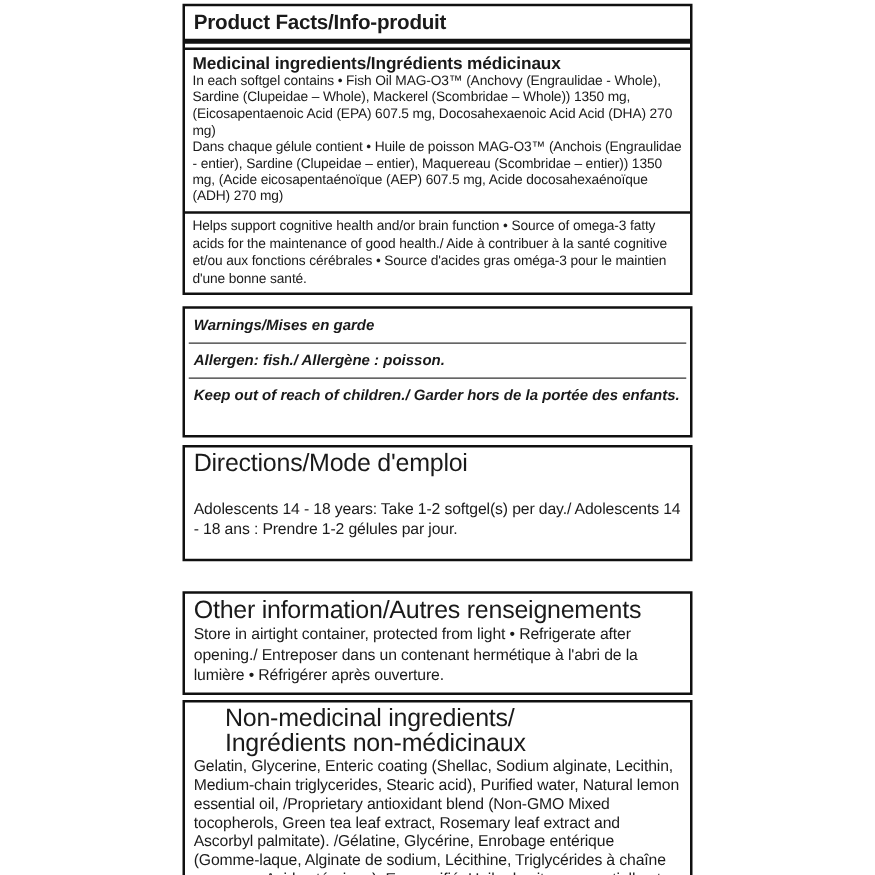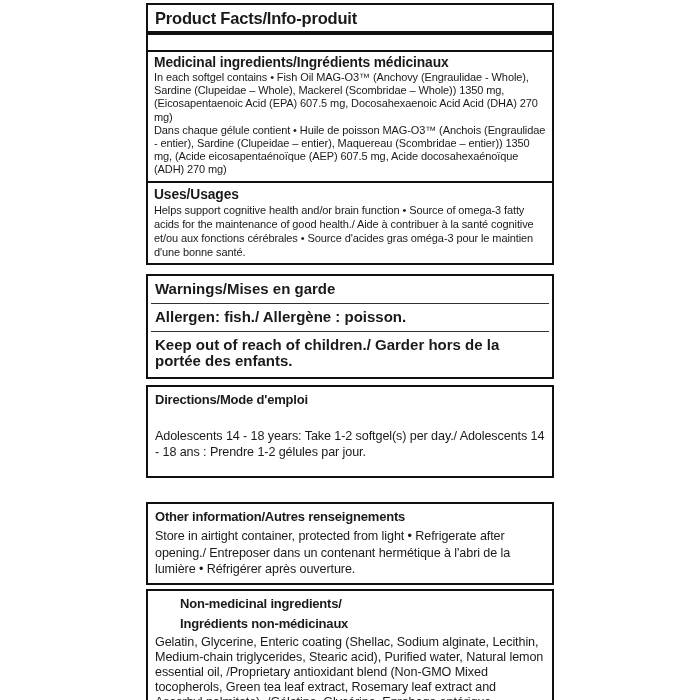--- a/index.html
+++ b/index.html
@@ -31,21 +31,21 @@
   .box-a { min-height: 200px; margin-bottom: 9px; }
   .title-row {
     font-weight: bold;
     font-size: 16.5px;
     letter-spacing: -0.2px;
     padding: 4px 7px 3px 7px;
     border-bottom: 4px solid #101010;
     line-height: 19px;
   }
   .medicinal-sec {
-    margin-top: 15px;
+    margin-top: 3px;
     border-top: 2px solid #101010;
     border-bottom: 2px solid #101010;
     padding: 2px 6px 4px 6px;
   }
   .sec-heading-sm {
     font-weight: bold;
     font-size: 13.8px;
     line-height: 17px;
     letter-spacing: -0.1px;
   }
@@ -53,36 +53,37 @@
     font-size: 11px;
     line-height: 13.2px;
     letter-spacing: -0.1px;
   }
   .uses-sec { padding: 3px 6px 4px 6px; }
   .uses-sec .body-xs { line-height: 14.2px; }
   
   .box-b { min-height: 105px; margin-bottom: 6px; }
   .warn-row {
     font-weight: bold;
-    font-size: 15px;
+    font-size: 12px;
     line-height: 16px;
     padding: 5px 7px 6px 7px;
+    font-style: italic;
   }
   .warn-sep {
     height: 0;
     border-top: 1.5px solid #333333;
     margin: 0 3px;
   }
   
   .box-c { min-height: 93px; margin-bottom: 4px; }
   .box-d { min-height: 76px; margin-bottom: 4px; margin-top: 20px; }
   .box-e { min-height: 197px; }
   .sec-heading-lg {
-    font-weight: bold;
-    font-size: 13px;
+    font-weight: normal;
+    font-size: 20px;
     line-height: 20px;
     letter-spacing: -0.2px;
     padding: 3px 7px 0 7px;
   }
   .sec-heading-lg.tight { padding-bottom: 0; padding-left: 32px; }
   .heading-line { display: block; }
   .body-md {
     font-size: 12.6px;
     line-height: 16.4px;
     letter-spacing: -0.1px;
@@ -99,21 +100,20 @@
     <div class="fact-box box-a">
       <div class="title-row">Product Facts/Info-produit</div>
 
       <div class="medicinal-sec">
         <div class="sec-heading-sm">Medicinal ingredients/Ingrédients médicinaux</div>
         <div class="body-xs">In each softgel contains • Fish Oil MAG-O3™ (Anchovy (Engraulidae - Whole), Sardine (Clupeidae – Whole), Mackerel (Scombridae – Whole)) 1350 mg, (Eicosapentaenoic Acid (EPA) 607.5 mg, Docosahexaenoic Acid Acid (DHA) 270 mg)</div>
         <div class="body-xs">Dans chaque gélule contient • Huile de poisson MAG-O3™ (Anchois (Engraulidae - entier), Sardine (Clupeidae – entier), Maquereau (Scombridae – entier)) 1350 mg, (Acide eicosapentaénoïque (AEP) 607.5 mg, Acide docosahexaénoïque (ADH) 270 mg)</div>
       </div>
 
       <div class="uses-sec">
-        <div class="sec-heading-sm">Uses/Usages</div>
         <div class="body-xs">Helps support cognitive health and/or brain function • Source of omega-3 fatty acids for the maintenance of good health./ Aide à contribuer à la santé cognitive et/ou aux fonctions cérébrales • Source d'acides gras oméga-3 pour le maintien d'une bonne santé.</div>
       </div>
     </div>
 
     <div class="fact-box box-b">
       <div class="warn-row">Warnings/Mises en garde</div>
       <div class="warn-sep"></div>
       <div class="warn-row">Allergen: fish./ Allergène : poisson.</div>
       <div class="warn-sep"></div>
       <div class="warn-row">Keep out of reach of children./ Garder hors de la portée des enfants.</div>

